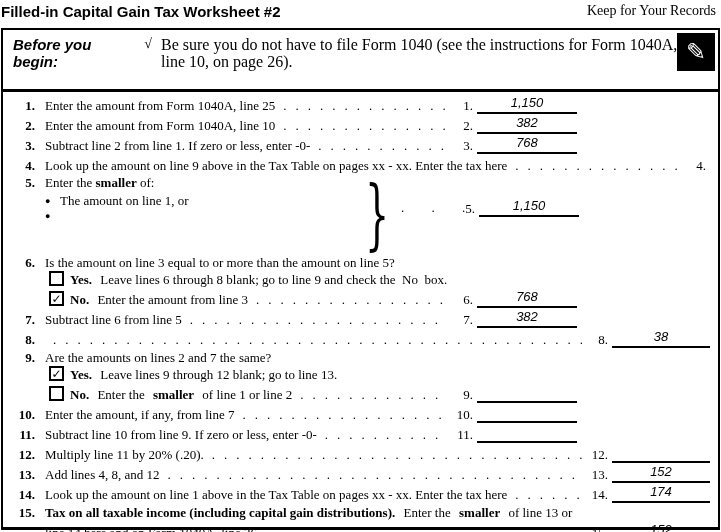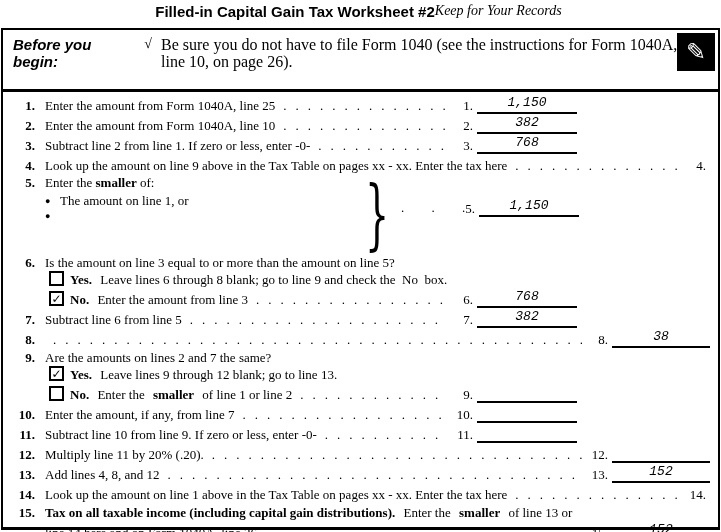--- a/index.html
+++ b/index.html
@@ -1,40 +1,40 @@
 <!DOCTYPE html>
 <html><head>
 <meta charset="utf-8">
 <style>
   html,body{margin:0;padding:0;}
   body{width:721px;height:532px;position:relative;background:#fff;color:#000;
        font-family:"Liberation Serif",serif;font-size:13px;}
-  .pagehead{display:flex;justify-content:center;align-items:flex-start;padding:3px 2px 0 1px;height:25px;box-sizing:border-box;}
+  .pagehead{display:flex;justify-content:space-between;align-items:flex-start;padding:3px 2px 0 1px;height:25px;box-sizing:border-box;}
   .title{font-family:"Liberation Sans",sans-serif;font-weight:bold;font-size:15px;}
-  .tagline{font-style:italic;font-size:14px;padding-right:3px;}
+  .tagline{font-size:14px;padding-right:3px;}
   .box{position:absolute;left:1px;right:1px;top:28px;bottom:2px;border:2px solid #000;border-bottom-width:3px;box-sizing:border-box;}
   .before{position:relative;border-bottom:3px solid #000;height:62px;box-sizing:border-box;padding:6px 10px 0;display:flex;}
   .blabel{font-family:"Liberation Sans",sans-serif;font-weight:bold;font-style:italic;font-size:15px;width:122px;flex:none;}
   .bcheck{width:26px;flex:none;text-align:center;font-size:14px;}
   .btext{font-size:16px;line-height:17px;}
   .pencil{position:absolute;top:3px;right:3px;width:38px;height:38px;background:#000;color:#fff;
           display:flex;align-items:center;justify-content:center;font-size:24px;}
   .lines{padding:2px 8px 0;}
   .row{display:flex;align-items:flex-end;height:20px;}
   .row.h17{height:17px}.row.h18{height:18px}
   .num{width:24px;flex:none;font-weight:bold;text-align:right;margin-right:10px;}
   .txt{white-space:nowrap;flex:none;}
   .gap{margin-left:5px;}
   .b{font-weight:bold;}
   .leader{flex:1 1 auto;overflow:hidden;white-space:nowrap;padding:0 4px 0 8px;letter-spacing:9px;align-self:flex-end;}
   .leader::before{content:"..........................................................................";}
   .entry{flex:none;display:flex;align-items:flex-end;}
   .elabel{width:26px;text-align:right;padding-right:4px;flex:none;}
   .eval{border-bottom:2px solid #000;height:17px;line-height:16px;text-align:center;flex:none;
-        font-family:Liberation Mono, monospace;font-style:italic;font-size:13px;}
+        font-family:Liberation Sans, sans-serif;font-style:italic;font-size:13px;}
   .inner .eval{width:100px;} .outer .eval{width:98px;}
   .rspacer{width:133px;flex:none;}
   .subindent{width:38px;flex:none;}
   .indent15{width:34px;flex:none;}
   .checkbox{width:11px;height:11px;border:2px solid #000;flex:none;margin:0 6px 2px 0;
             display:flex;align-items:center;justify-content:center;align-self:flex-end;}
   .mark{font-size:12px;line-height:10px;font-family:"DejaVu Sans",sans-serif;}
   .l5{position:relative;height:80px;}
   .bullet-row{display:flex;margin-left:34px;height:18px;align-items:flex-end;}
   .bullet{width:15px;flex:none;font-size:9px;line-height:16px;}
@@ -259,20 +259,21 @@
         <span class="eval">152</span>
       </span>
     </div>
 
     <div class="row">
       <span class="num">14.</span>
       <span class="txt">Look up the amount on line 1 above in the Tax Table on pages xx - xx. Enter the tax here</span>
       <span class="leader"></span>
       <span class="entry outer">
         <span class="elabel">14.</span>
+        <span class="eval">174</span>
       </span>
     </div>
 
     <div class="row h18">
       <span class="num">15.</span>
       <span class="txt">
         <span class="b">Tax on all taxable income (including capital gain distributions).</span>
         <span class="gap">Enter the</span>
         <span class="b gap">smaller</span>
         <span class="gap">of line 13 or</span>

